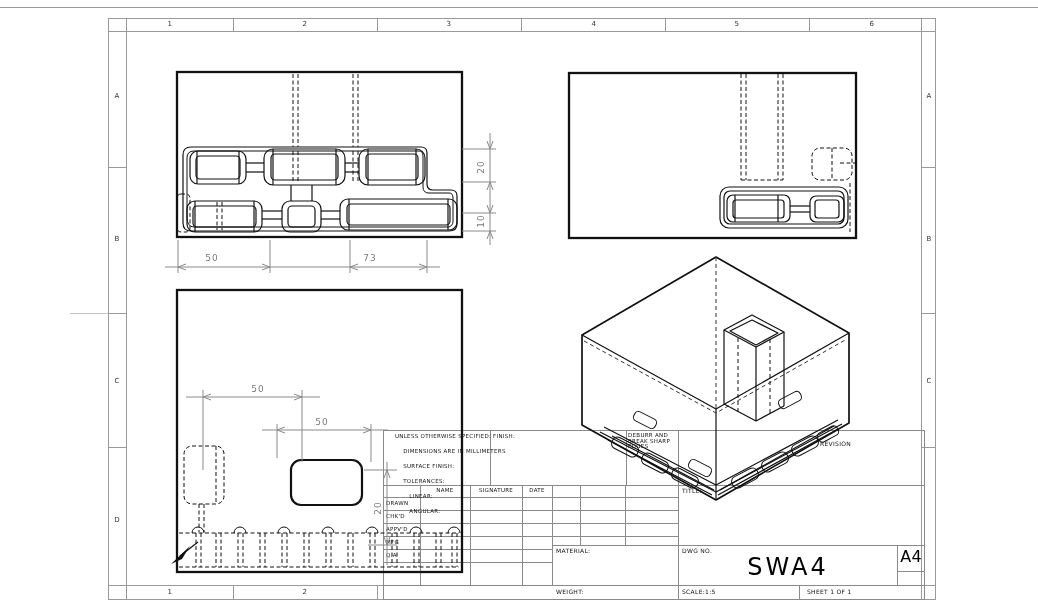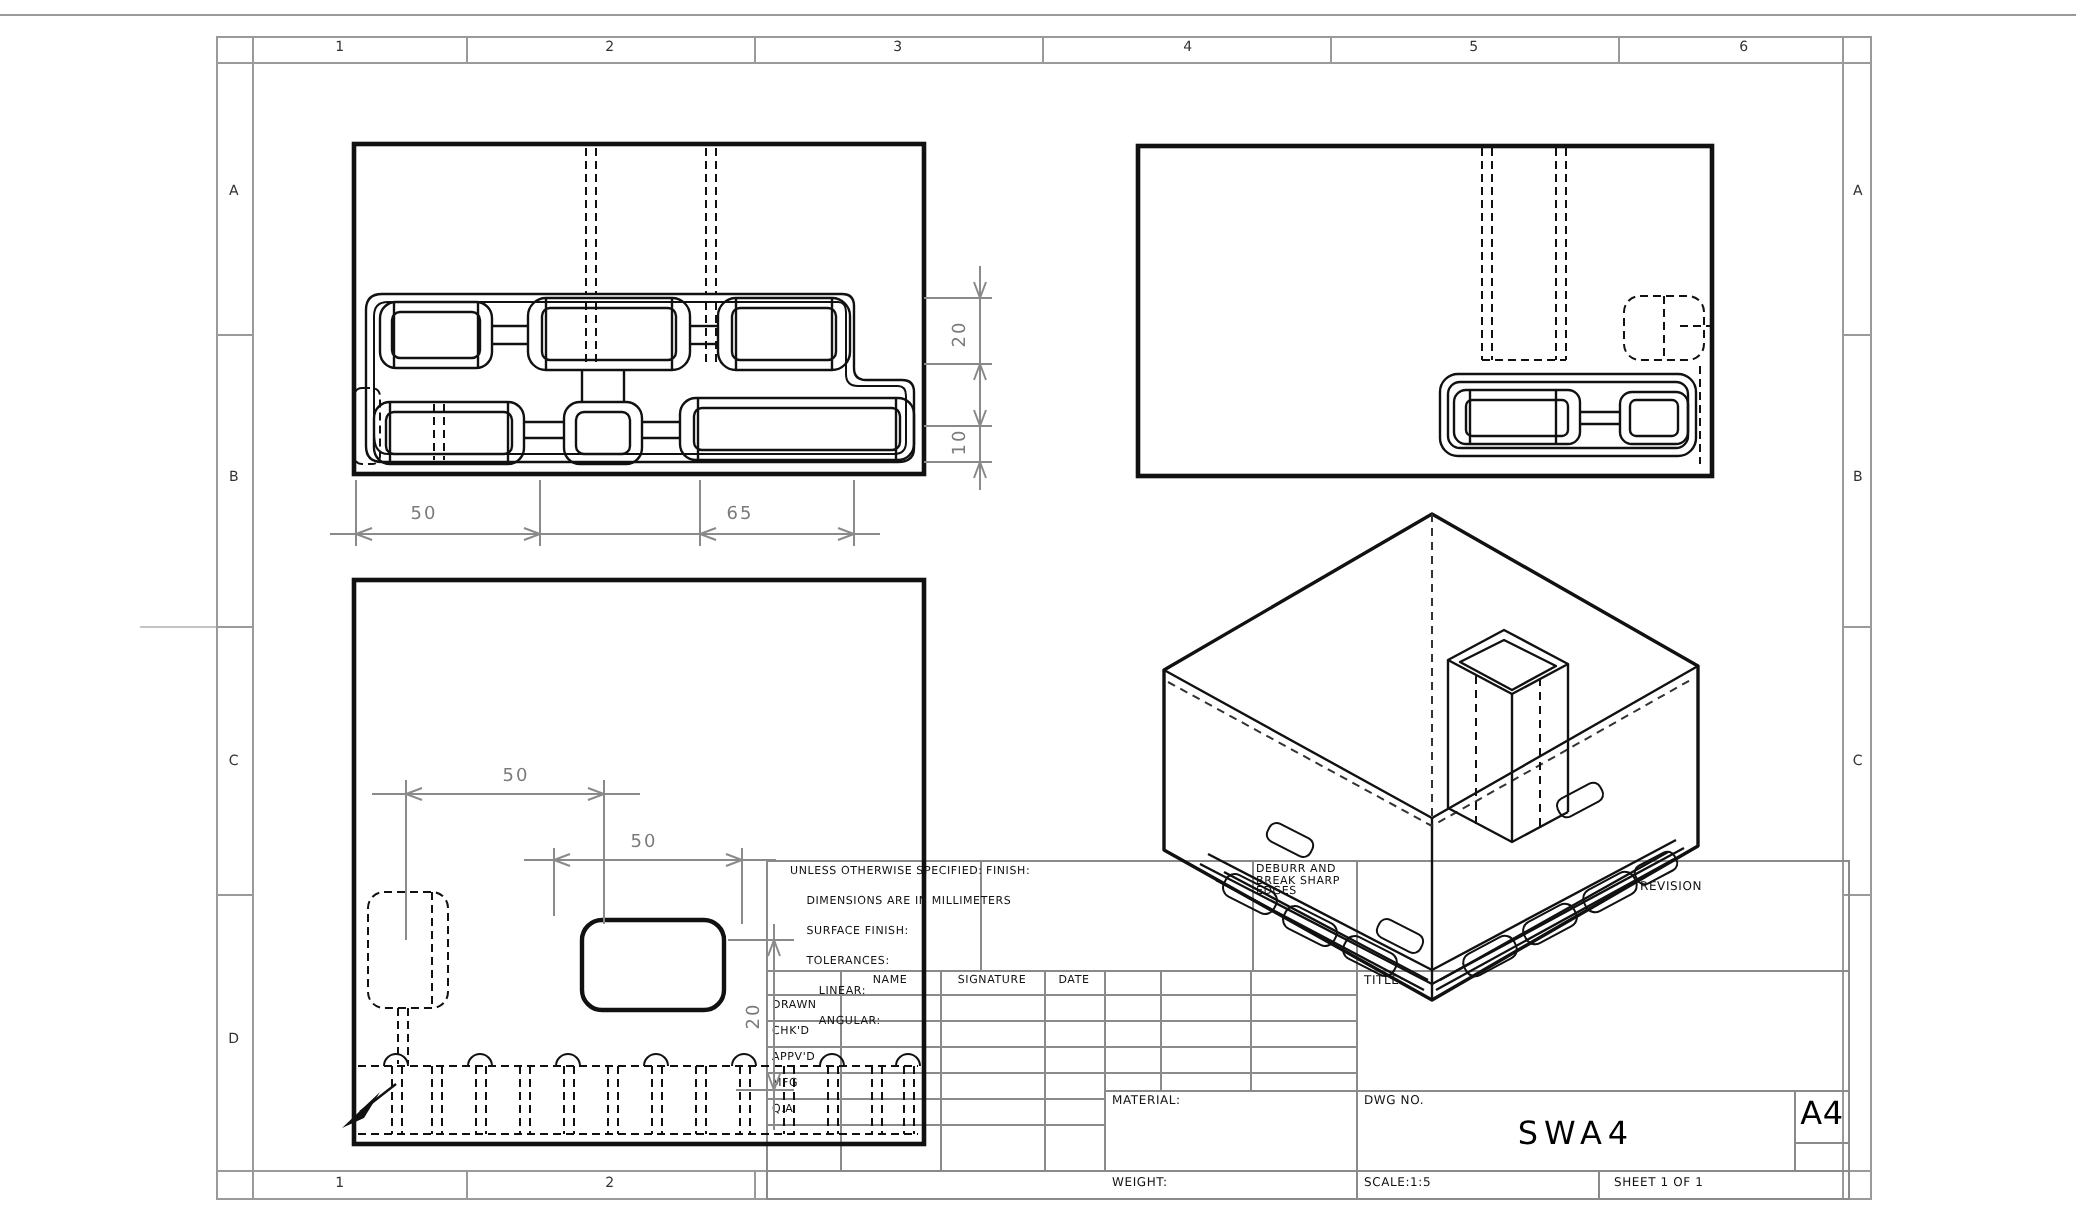--- a/index.html
+++ b/index.html
@@ -7,21 +7,21 @@
         font-family:"DejaVu Sans",sans-serif;}
   svg{position:absolute;left:0;top:0;}
   .txt{position:absolute;color:#1c1c1c;white-space:pre;line-height:1;letter-spacing:.3px;}
   .c{transform:translate(-50%,-50%);}
   .zone{font-size:7px;color:#333;}
   .lbl{font-size:5.5px;color:#111;}
   .lbl6{font-size:6px;color:#111;}
   .notes{font-size:5.5px;line-height:7.5px;color:#111;}
   .dim{font-size:9px;color:#7b7b7b;letter-spacing:1px;}
   .rot{transform:translate(-50%,-50%) rotate(-90deg);}
-  .dwg{font-size:16px;letter-spacing:3px;color:#000;}
+  .dwg{font-size:24px;letter-spacing:3px;color:#000;}
   .a4{font-size:16px;color:#000;}
 </style>
 </head>
 <body>
 
 <div id="page">
 
   <svg width="1038" height="612">
     <g stroke="#9a9a9a" stroke-width="1" fill="none" shape-rendering="crispEdges">
       <line x1="0" y1="7.5" x2="1038" y2="7.5"></line>
@@ -119,21 +119,21 @@
   <div class="txt lbl" style="left:386px;top:553px">Q.A</div>
   <div class="txt lbl6" style="left:556px;top:548px">MATERIAL:</div>
   <div class="txt lbl6" style="left:556px;top:589px">WEIGHT:</div>
   <div class="txt lbl6" style="left:682px;top:548px">DWG NO.</div>
   <div class="txt dwg c" style="left:788px;top:567px">SWA4</div>
   <div class="txt a4 c" style="left:911px;top:557px">A4</div>
   <div class="txt lbl6" style="left:682px;top:589px">SCALE:1:5</div>
   <div class="txt lbl6" style="left:807px;top:589px">SHEET 1 OF 1</div>
 
   <div class="txt dim c" style="left:212px;top:258px">50</div>
-  <div class="txt dim c" style="left:370px;top:258px">65</div>
+  <div class="txt dim c" style="left:370px;top:258px">73</div>
   <div class="txt dim rot" style="left:481px;top:167px">20</div>
   <div class="txt dim rot" style="left:481px;top:221px">10</div>
   <div class="txt dim c" style="left:258px;top:389px">50</div>
   <div class="txt dim c" style="left:322px;top:422px">50</div>
   <div class="txt dim rot" style="left:378px;top:508px">20</div>
 
   <svg width="1038" height="612">
 
     <g fill="none" stroke="#111">
       <rect x="177" y="72" width="285" height="165" stroke-width="2.3"></rect>

